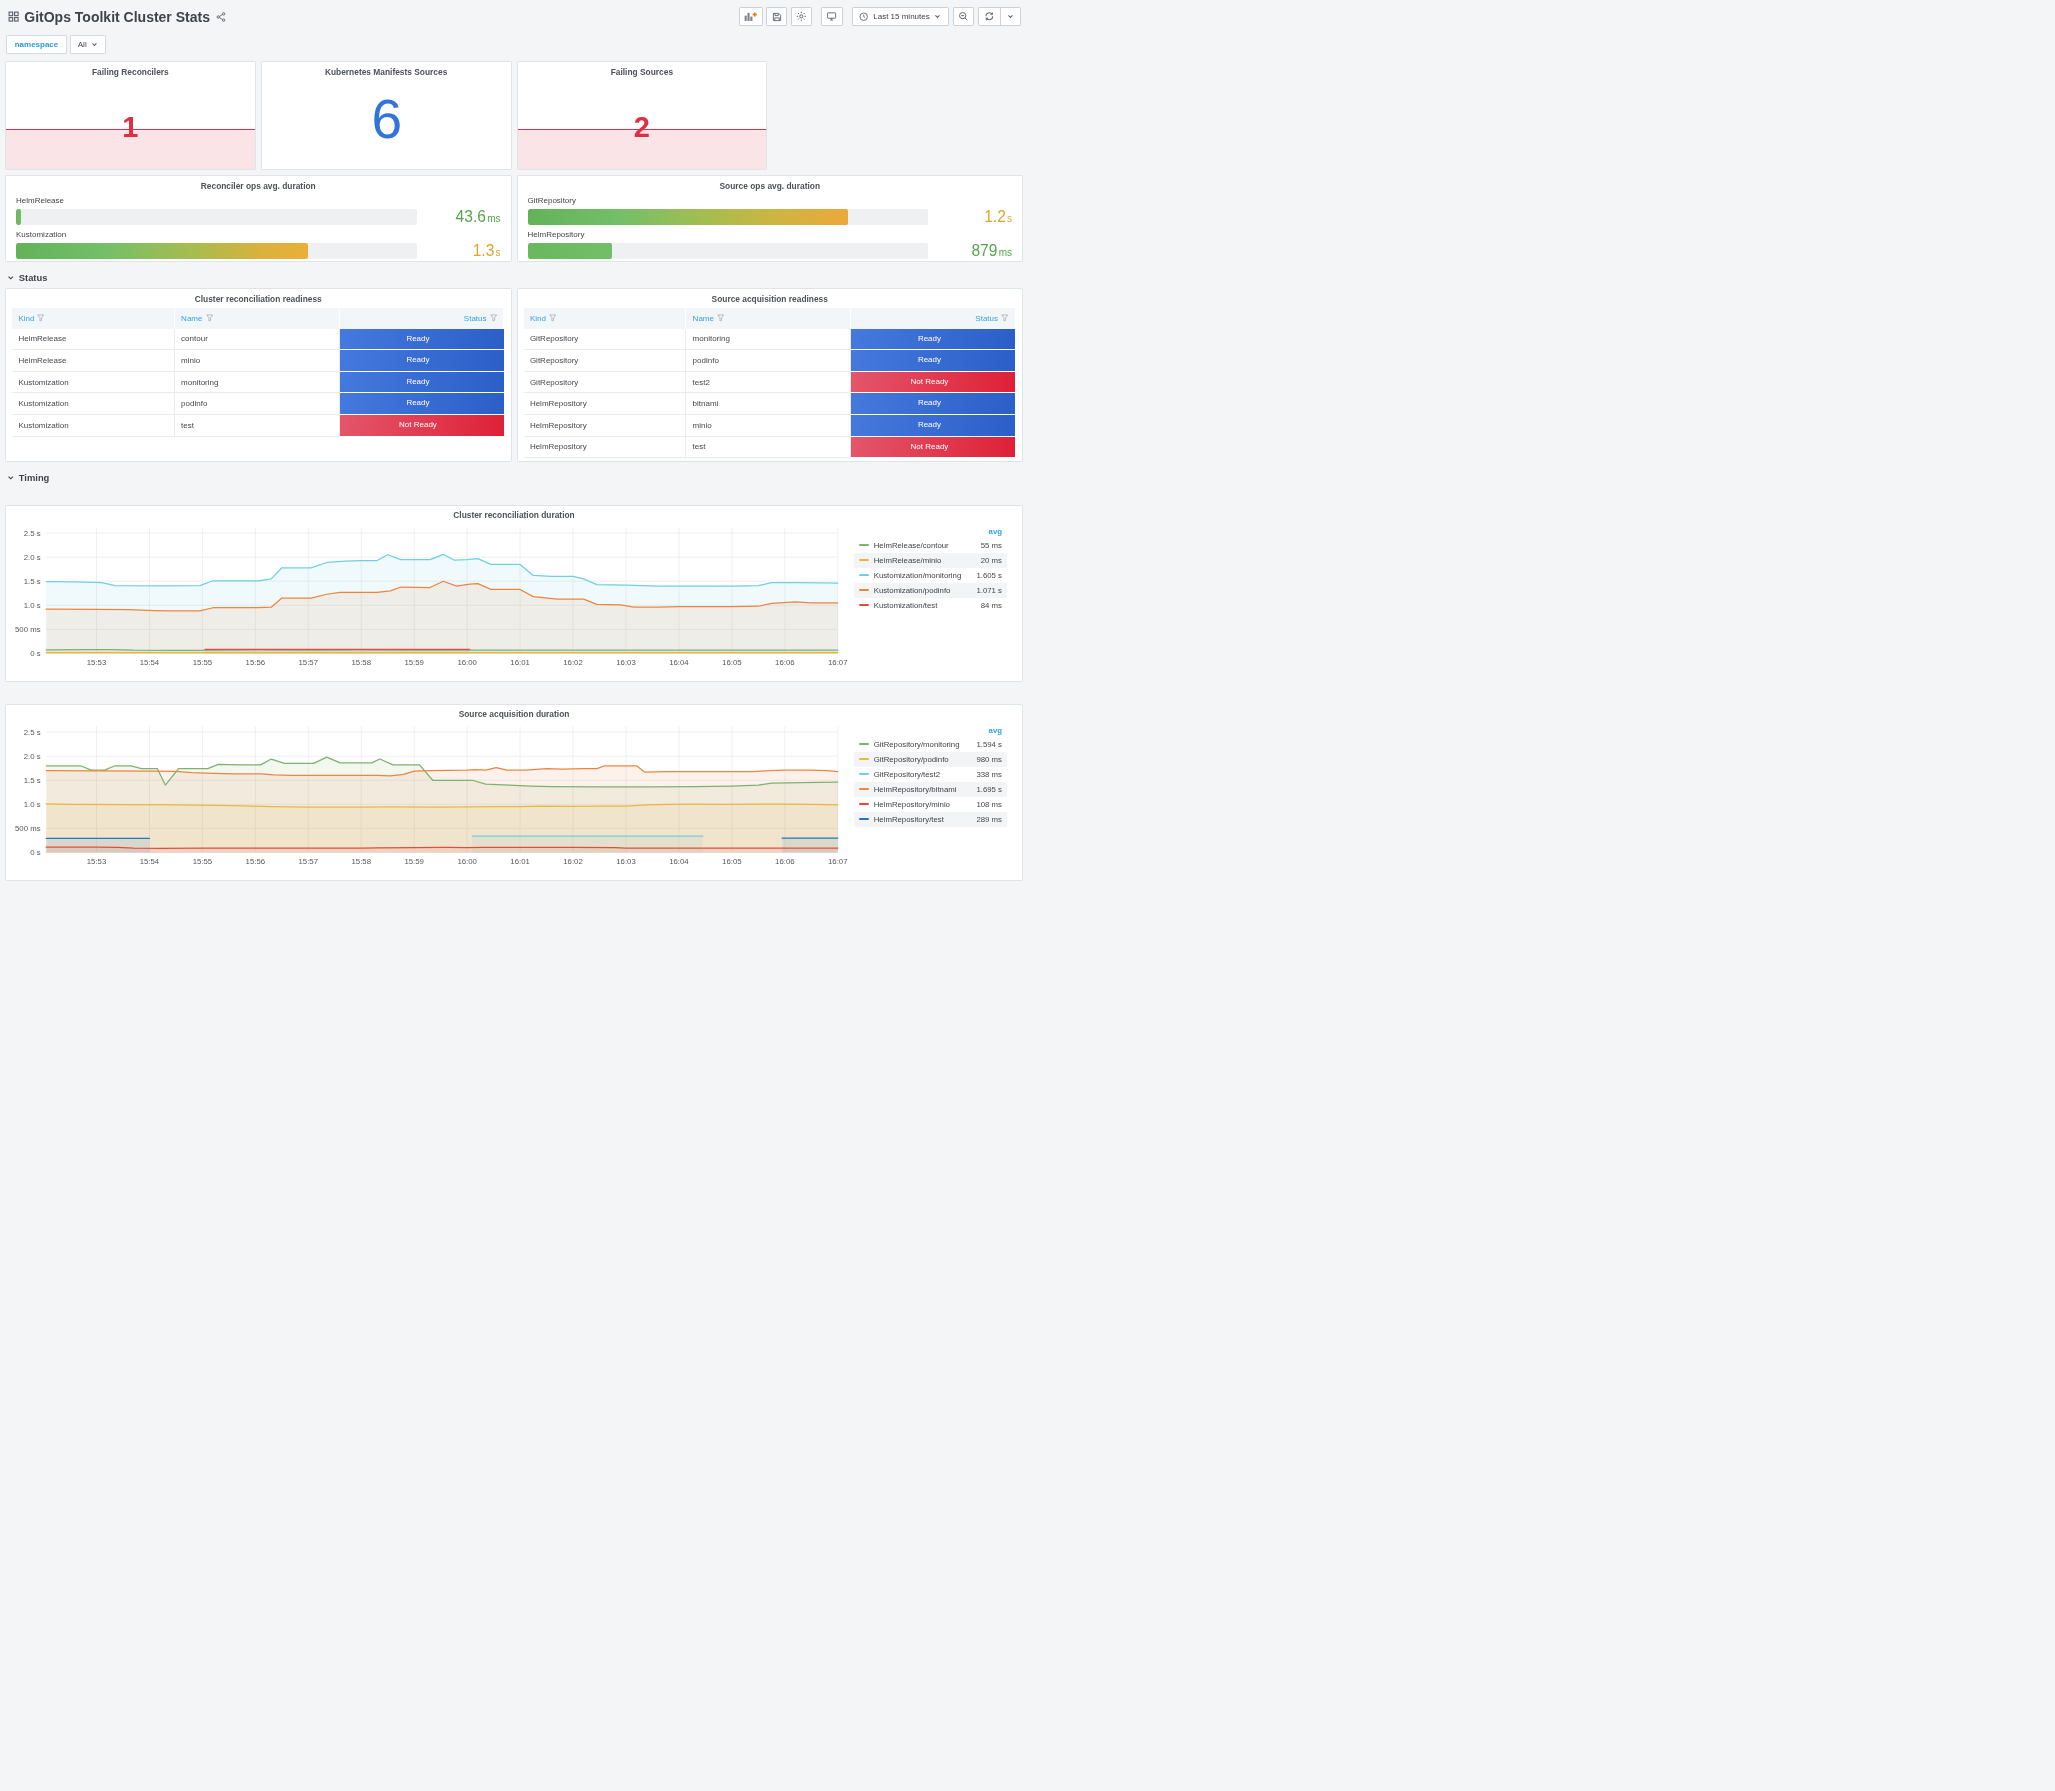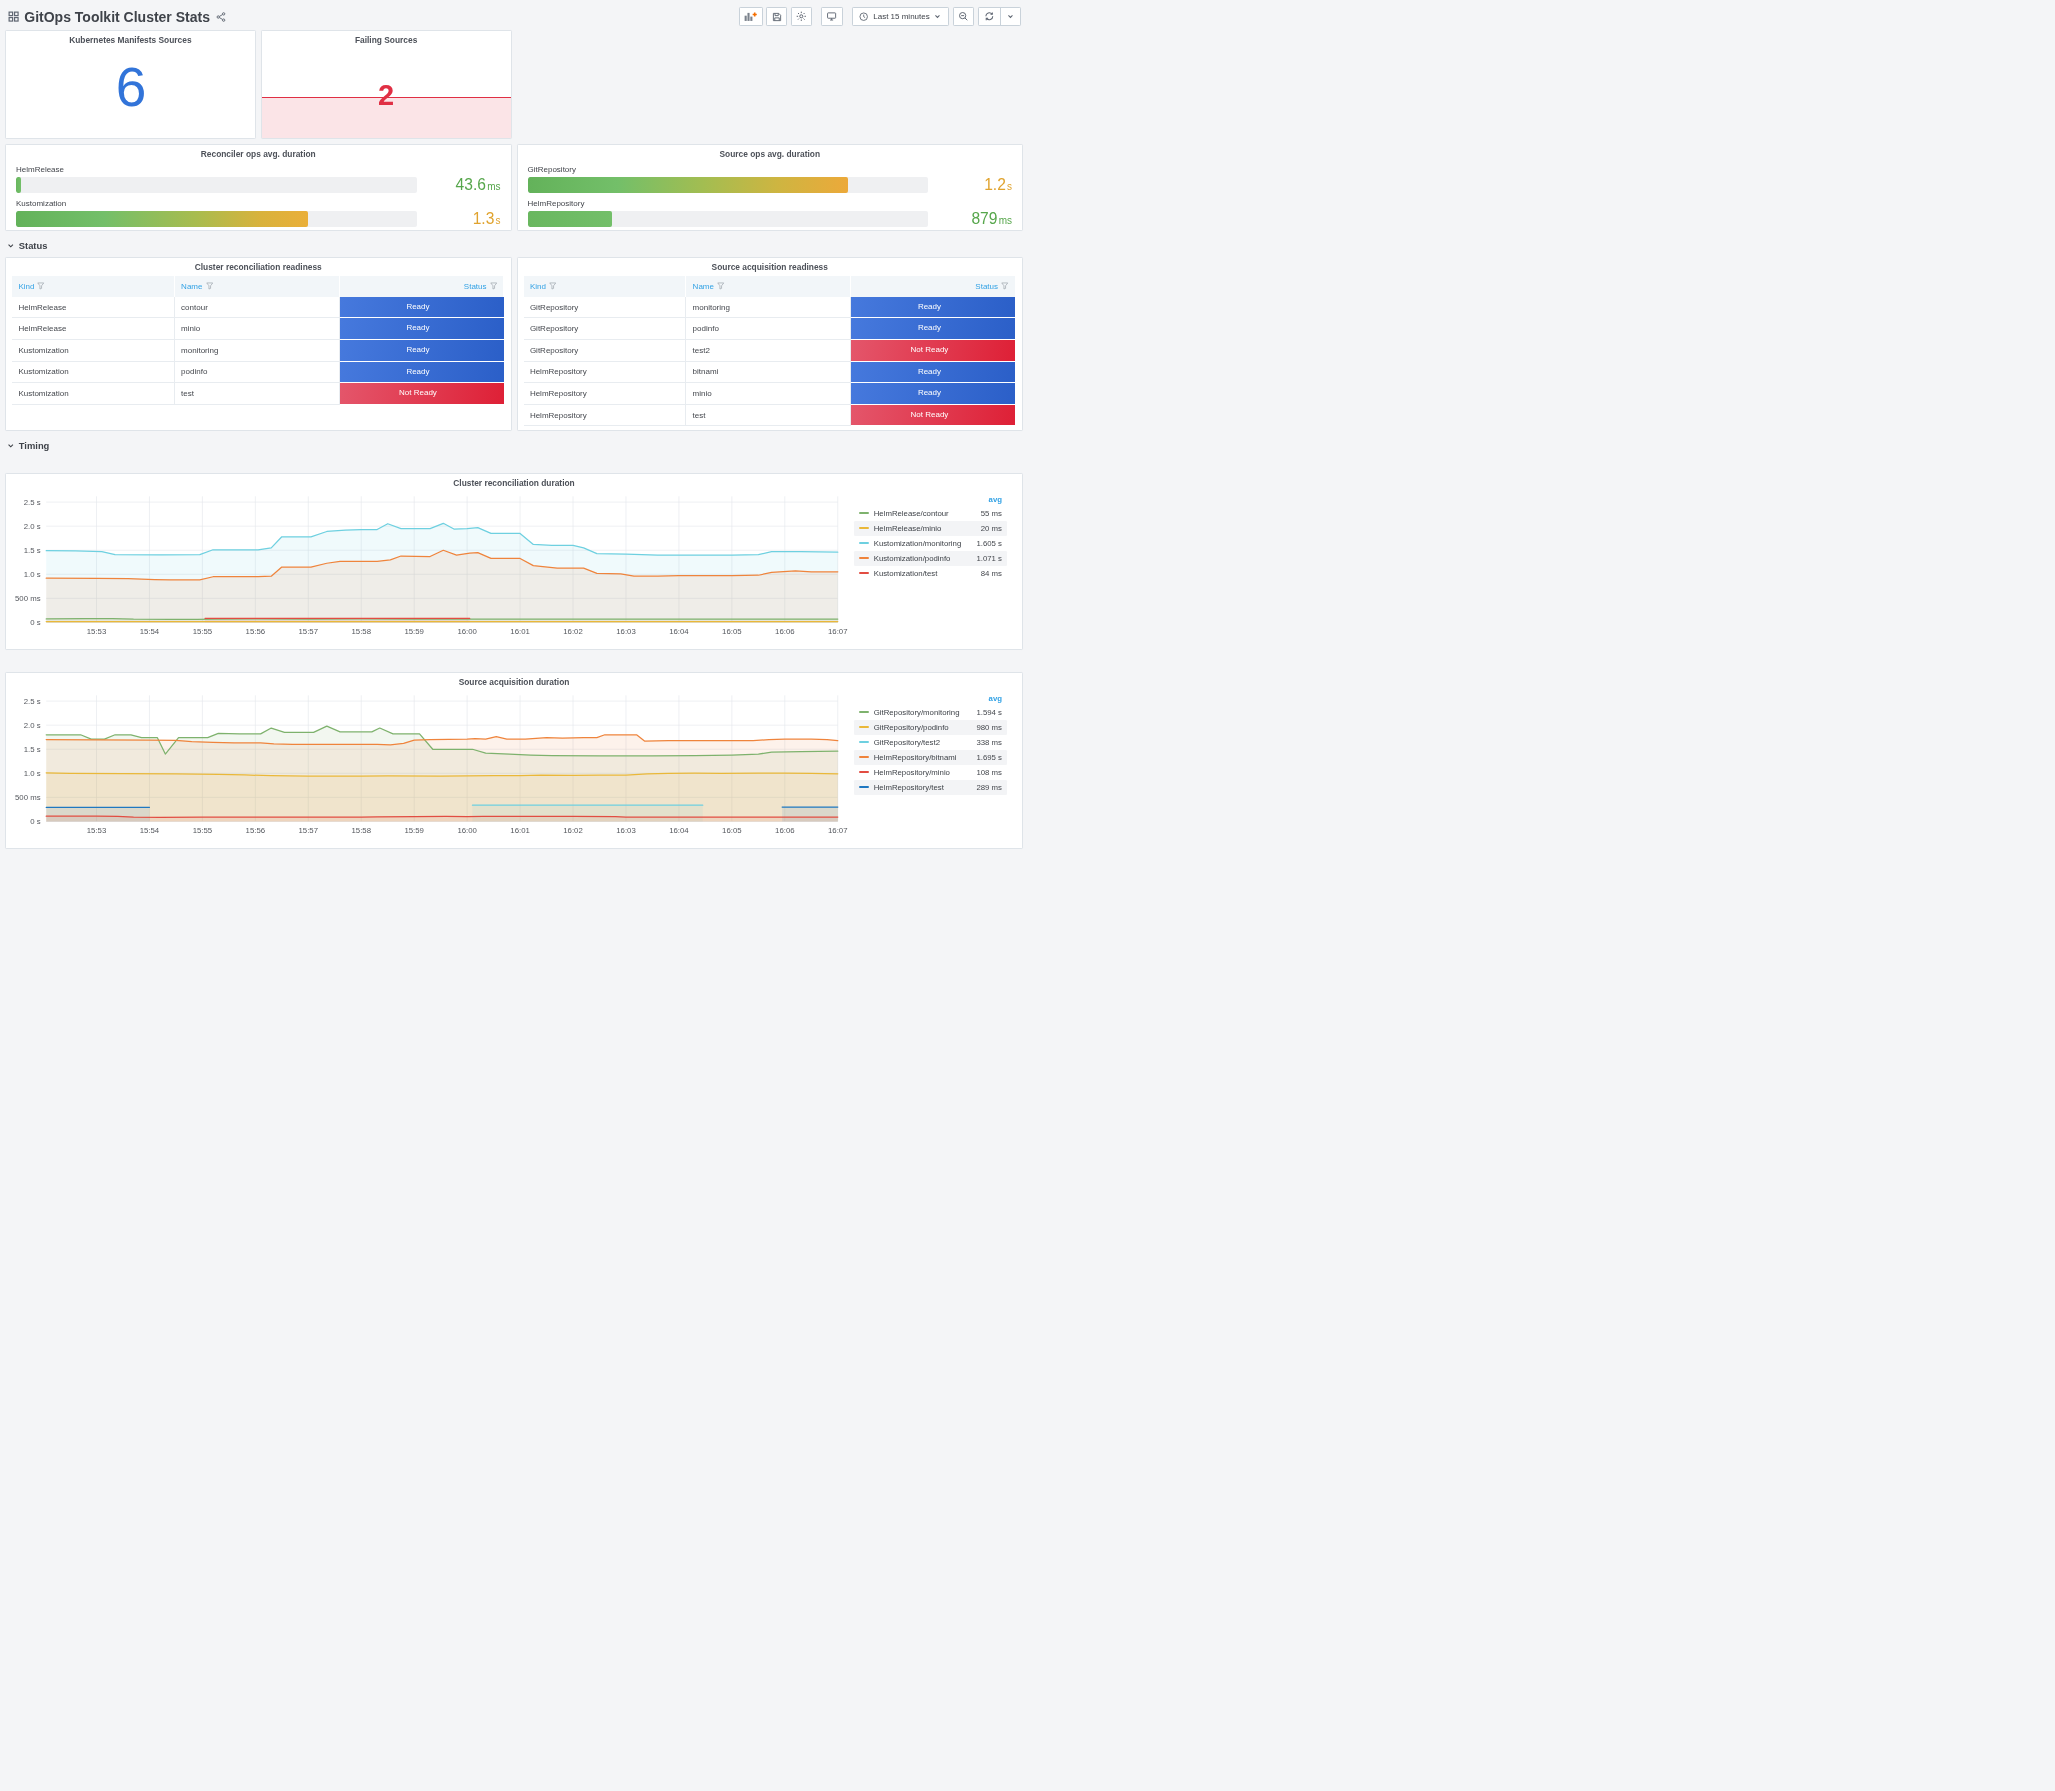--- a/index.html
+++ b/index.html
@@ -187,22 +187,39 @@
             <span class="icon">
               <svg width="6.9" height="6.9" viewBox="0 0 12 12" fill="none" stroke="currentColor" stroke-width="1.8">
                 <path d="M2.5 4.2L6 7.7l3.5-3.5"></path>
               </svg>
             </span>
           </span>
       </div>
     </div>
   </header>
 
+  <div class="vars">
+    <span class="var-label">namespace</span>
+    <span class="var-value">
+      <span>All</span>
+      <span class="icon">
+          <svg width="6.9" height="6.9" viewBox="0 0 12 12" fill="none" stroke="currentColor" stroke-width="1.8">
+            <path d="M2.5 4.2L6 7.7l3.5-3.5"></path>
+          </svg>
+        </span>
+    </span>
+  </div>
 
   <div class="row stats" id="stats-row">
+      <div class="panel stat-panel">
+        <div class="panel-title">Failing Reconcilers</div>
+        <div class="fail-line"></div>
+        <div class="fail-fill"></div>
+        <div class="stat-small" style="color: rgb(224, 47, 68);">1</div>
+      </div>
       <div class="panel stat-panel">
         <div class="panel-title">Kubernetes Manifests Sources</div>
         <div class="stat-big" style="color: rgb(50, 116, 217);">6</div>
       </div>
       <div class="panel stat-panel">
         <div class="panel-title">Failing Sources</div>
         <div class="fail-line"></div>
         <div class="fail-fill"></div>
         <div class="stat-small" style="color: rgb(224, 47, 68);">2</div>
       </div>

